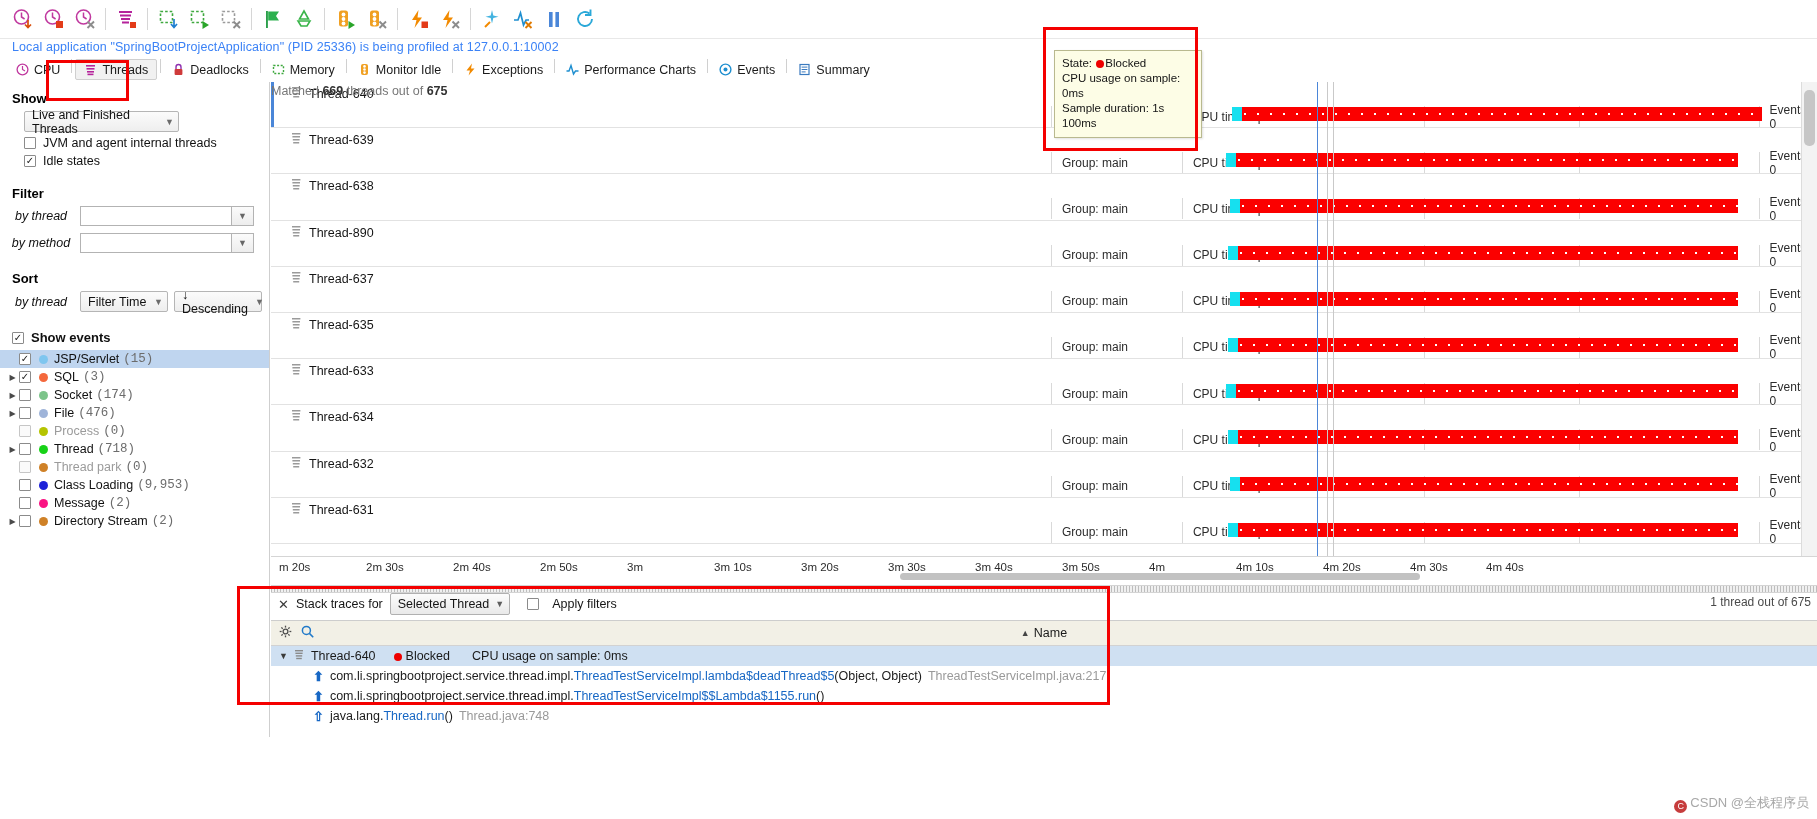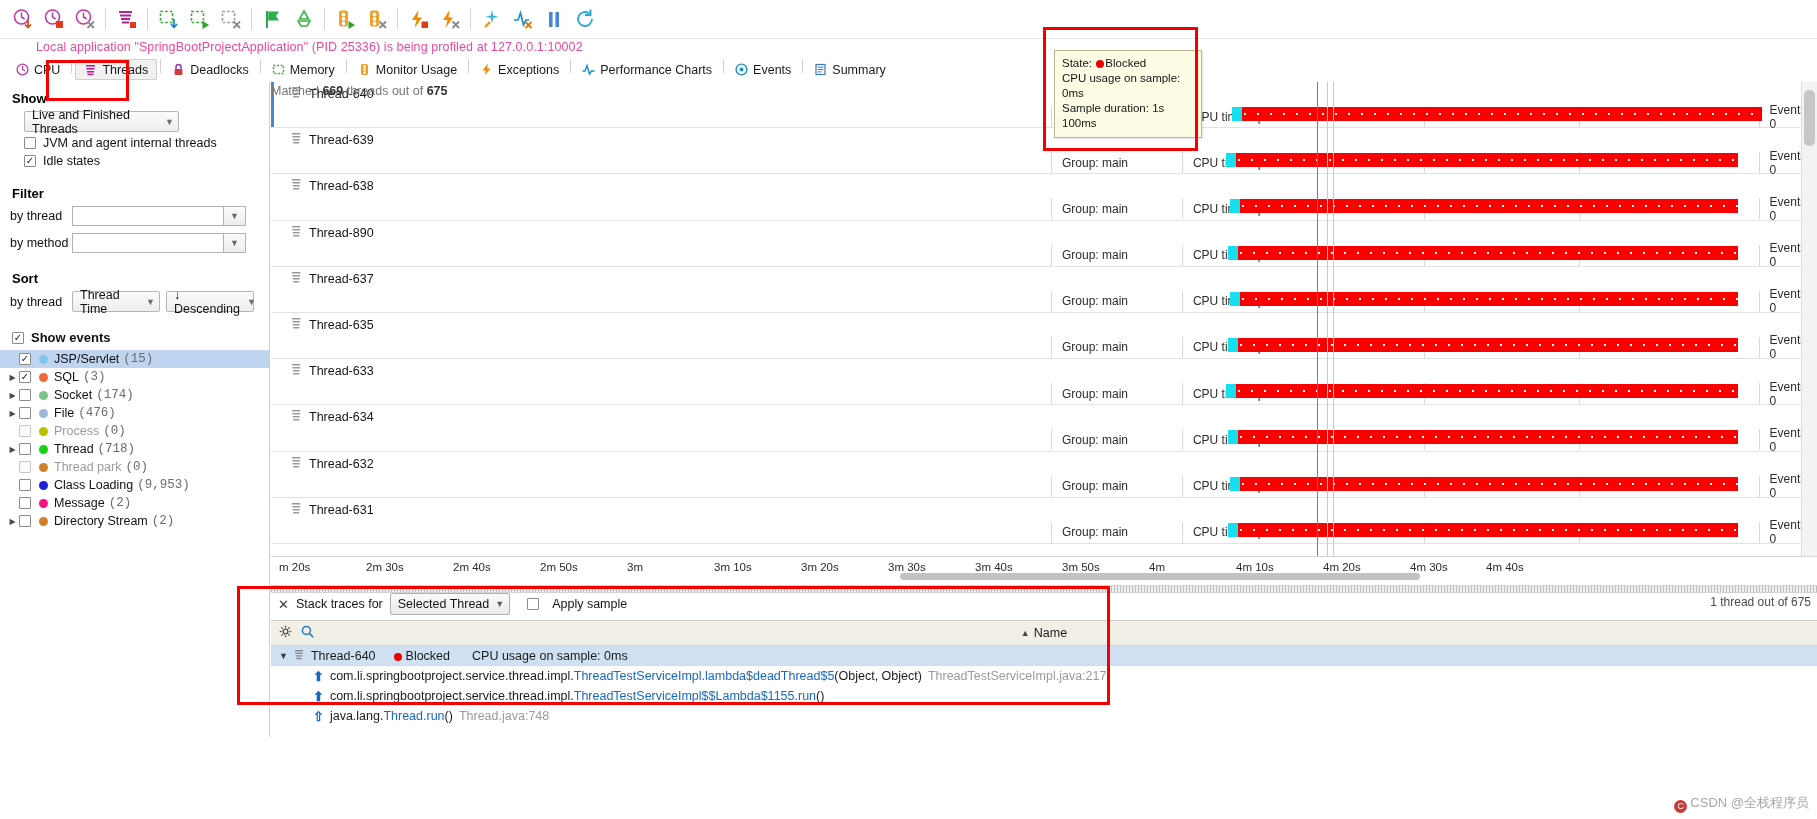--- a/index.html
+++ b/index.html
@@ -11,39 +11,39 @@
     -webkit-font-smoothing:antialiased;
   }
   .app{position:relative;width:1817px;height:819px;}
 
   
   .toolbar{position:absolute;left:0;top:0;width:1817px;height:39px;background:#fff;border-bottom:1px solid #e8e8e8;display:flex;align-items:center;padding-left:7px;box-sizing:border-box;}
   .tbtn{width:31px;height:30px;display:flex;align-items:center;justify-content:center;cursor:pointer;border-radius:2px;}
   .tbsep{width:1px;height:22px;background:#d6d6d6;margin:0 5px;}
 
   
-  .subtitle{position:absolute;left:12px;top:40px;font-size:12.5px;color:#ec4899;letter-spacing:.1px;margin-left:24px;}
+  .subtitle{position:absolute;left:12px;top:40px;font-size:12.5px;color:#3b82f6;letter-spacing:.1px;}
 
   
   .tabbar{position:absolute;left:8px;top:59px;width:1805px;height:22px;display:flex;align-items:flex-start;}
   .tab{display:flex;align-items:center;gap:5px;height:21px;padding:0 8px;font-size:12.5px;color:#1b1b1b;cursor:pointer;white-space:nowrap;}
   .tab.sel{background:#f1f1f1;border:1px solid #cfcfcf;border-radius:2px;box-sizing:border-box;font-weight:400;}
   .tabdiv{width:1px;height:14px;background:#d0d0d0;margin:0 3px;}
   .tabicon{width:13px;height:13px;display:inline-block;position:relative;}
 
   
   .left{position:absolute;left:0;top:82px;width:270px;height:655px;background:#fff;border-right:1px solid #cfcfcf;box-sizing:border-box;}
   .sect-h{font-weight:bold;font-size:13px;color:#000;margin:9px 0 5px 12px;}
   .row{display:flex;align-items:center;margin-left:24px;margin-bottom:4px;}
   .combo{height:21px;border:1px solid #b5b5b5;background:linear-gradient(#fbfbfb,#eeeeee);border-radius:2px;display:flex;align-items:center;padding:0 4px 0 7px;font-size:12.5px;color:#111;box-sizing:border-box;cursor:pointer;}
   .combo .car{margin-left:auto;padding-left:7px;color:#6b6b6b;font-size:9px;}
   .cbx{width:12px;height:12px;border:1px solid #8b8b8b;background:#fff;border-radius:1px;display:inline-flex;align-items:center;justify-content:center;font-size:10px;color:#1a1a1a;line-height:1;box-sizing:border-box;flex:0 0 auto;cursor:pointer;}
   .cbx.dis{border-color:#c6c6c6;background:#fafafa;}
   .lblt{margin-left:7px;font-size:12.5px;color:#101010;}
-  .flbl{width:62px;text-align:left;font-size:12.5px;color:#101010;}
+  .flbl{width:62px;text-align:center;font-size:12.5px;color:#101010;margin-right:8px;font-style:italic;}
   .finput{width:152px;height:20px;border:1px solid #b3b3b3;background:#fff;box-sizing:border-box;}
   .fdrop{width:22px;height:20px;border:1px solid #b3b3b3;border-left:none;background:linear-gradient(#fbfbfb,#ededed);box-sizing:border-box;display:flex;align-items:center;justify-content:center;font-size:9px;color:#666;cursor:pointer;}
   .evlist{margin-top:5px;}
   .evrow{display:flex;align-items:center;height:18px;padding-left:6px;}
   .evrow.sel{background:#bfd5ef;}
   .tri{width:13px;font-size:8px;color:#4a4a4a;text-align:center;cursor:pointer;}
   .dot{width:9px;height:9px;border-radius:50%;margin:0 6px 0 8px;flex:0 0 auto;}
   .evname{font-size:12.5px;color:#111;}
   .evname.dis{color:#9b9b9b;}
   .evcount{font-size:12.5px;color:#6c6c6c;margin-left:4px;font-family:Liberation Mono, monospace;}
@@ -277,21 +277,21 @@
     <div class="tabdiv"></div>
     <div class="tab">
       <span class="tabicon">
         <svg width="13" height="13" viewBox="0 0 13 13">
             <rect x="3" y="1" width="7" height="11" rx="2" fill="#f0a022"></rect>
             <circle cx="6.5" cy="3.4" r="1.3" fill="#fff"></circle>
             <circle cx="6.5" cy="6.5" r="1.3" fill="#fff"></circle>
             <circle cx="6.5" cy="9.6" r="1.3" fill="#fff"></circle>
           </svg>
       </span>
-      <span>Monitor Usage</span>
+      <span>Monitor Idle</span>
     </div>
     <div class="tabdiv"></div>
     <div class="tab">
       <span class="tabicon">
         <svg width="13" height="13" viewBox="0 0 13 13">
             <path d="M8 0.5 L2.5 7.6 L6 7.6 L4.6 12.5 L10.5 5.6 L7 5.6 Z" fill="#f28a00"></path>
           </svg>
       </span>
       <span>Exceptions</span>
     </div>
@@ -354,21 +354,21 @@
     <div class="row" style="margin-left:10px">
       <span class="flbl">by method</span>
       <input class="finput" value="" style="">
       <span class="fdrop">▼</span>
     </div>
 
     <div class="sect-h" style="margin-top:18px">Sort</div>
     <div class="row" style="margin-left:10px">
       <span class="flbl">by thread</span>
       <div class="combo" style="width:88px">
-        <span>Thread Time</span>
+        <span>Filter Time</span>
         <span class="car">▼</span>
       </div>
       <div class="combo" style="width:88px;margin-left:6px">
         <span>↓ Descending</span>
         <span class="car">▼</span>
       </div>
     </div>
 
     <div class="row" style="margin-left:12px;margin-top:18px">
       <span class="cbx">✓</span>
@@ -717,21 +717,21 @@
 
   <div class="divider"></div>
   <div class="stbar">
     <span class="xclose">✕</span>
     <span>Stack traces for</span>
     <span class="stcombo">
       <span>Selected Thread</span>
       <span style="margin-left:6px;font-size:9px;color:#5d5d5d">▼</span>
     </span>
     <span class="cbx" style="margin-left:10px"></span>
-    <span style="margin-left:6px">Apply sample</span>
+    <span style="margin-left:6px">Apply filters</span>
   </div>
   <div class="threadcount">1 thread out of 675</div>
 
   <div class="stpanel">
     <div class="sthead">
       <span style="margin-right:9px">
         <svg width="13" height="13" viewBox="0 0 13 13">
             <circle cx="6.5" cy="6.5" r="2.4" fill="none" stroke="#4d4d4d" stroke-width="1.3"></circle>
             <g stroke="#4d4d4d" stroke-width="1.3">
               <path d="M6.5 0.7 L6.5 2.6"></path>

